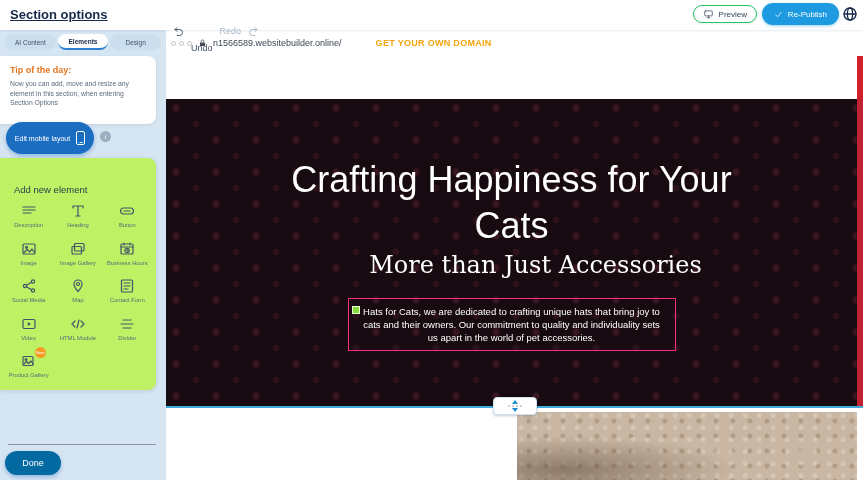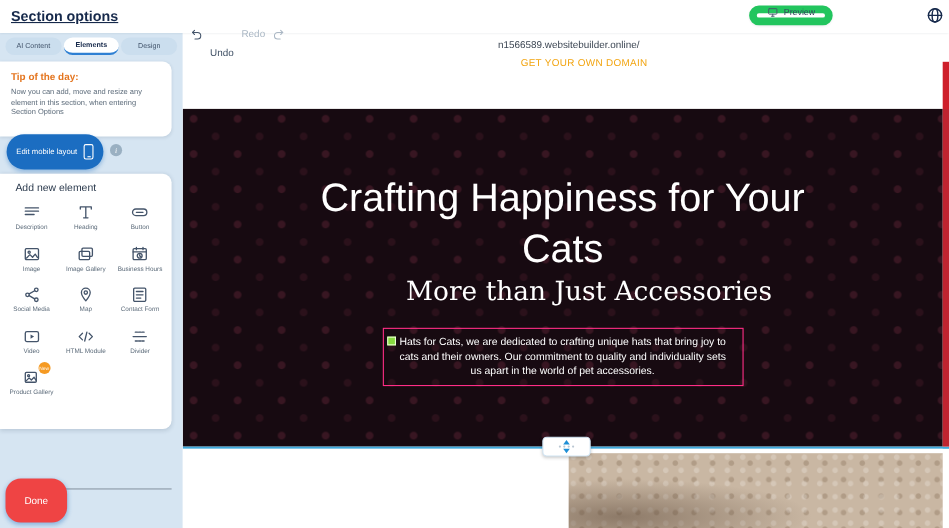--- a/index.html
+++ b/index.html
@@ -7,22 +7,22 @@
   .app { position:relative; width:863px; height:480px; background:#fff; overflow:hidden;
          font-family:"Liberation Sans", sans-serif; }
 
   
   .topbar { position:absolute; top:0; left:0; right:0; height:30px; background:#fff; z-index:30;
             box-shadow:0 1px 2px rgba(20,40,70,.10); }
   .topbar-title { position:absolute; left:10px; top:7px; font-size:13px; font-weight:bold; color:#16294b;text-decoration:underline; }
   .history { position:absolute; left:172px; top:9px; display:flex; align-items:center; gap:7px; font-size:9px; }
   .history .undo-label { color:#3d4e63;margin-top:34px; }
   .history .redo-label { color:#aab7c4; }
-  .btn-preview { position:absolute; right:106px; top:5px; height:18px; padding:0 9px; display:flex; align-items:flex-end; gap:5px;
-                 background:#fff; border:7px solid #22c55e; border-radius:12px; font-size:8px; color:#33475b;
+  .btn-preview { position:absolute; right:106px; top:5px; height:18px; padding:0 9px; display:flex; align-items:center; gap:5px;
+                 background:#fff; border:1px solid #22c55e; border-radius:12px; font-size:8px; color:#33475b;
                  box-shadow:0 1px 2px rgba(20,40,70,.08); cursor:pointer; }
   .btn-republish { position:absolute; right:24px; top:3px; height:22px; padding:0 12px; display:flex; align-items:center; gap:5px;
                    background:#1e9be0; border:none; border-radius:13px; font-size:8px; color:#fff;
                    box-shadow:0 1px 3px rgba(30,155,224,.45); cursor:pointer; }
   .globe { position:absolute; right:5px; top:6px; width:16px; height:16px; cursor:pointer; }
 
   
   .sidebar { position:absolute; top:30px; left:0; width:166px; bottom:0; background:#d6e5f2; z-index:20; }
   .tabs { display:grid; grid-template-columns:1fr 1fr 1fr; gap:2px; margin:4px 5px 0 5px; }
   .tab { height:16px; display:flex; align-items:center; justify-content:center; font-size:6.5px; color:#41536a;
@@ -34,42 +34,42 @@
   .tip-body { font-size:6.8px; color:#5c6b7a; line-height:1.4; }
   .btn-mobile { position:absolute; top:92px; left:6px; width:88px; height:32px; background:#1b6dc1; border:none;
                 border-radius:16px; color:#fff; font-size:7px; display:flex; align-items:center; justify-content:center;
                 gap:6px; box-shadow:0 2px 4px rgba(27,109,193,.4); cursor:pointer; }
   .phone-shape { width:9px; height:14px; border:1px solid #fff; border-radius:2px; position:relative; }
   .phone-shape::after { content:''; position:absolute; left:50%; bottom:1px; transform:translateX(-50%);
                         width:3px; height:1px; background:#fff; }
   .info-dot { position:absolute; top:101px; left:100px; width:11px; height:11px; border-radius:50%;
               background:#9ab0c2; color:#fff; font-size:7px; font-family:"Liberation Serif",serif; font-style:italic;
               display:flex; align-items:center; justify-content:center; cursor:pointer; }
-  .add-card { position:absolute; top:128px; left:0; width:156px; height:232px; background:#ffffff;
-              border-radius:0 8px 8px 0; padding:8px 4px 6px 4px; box-shadow:0 1px 4px rgba(20,40,70,.14); }
+  .add-card { position:absolute; top:128px; left:0; width:156px; height:232px; background:#bef264;
+              border-radius:0 8px 8px 0; padding:26px 4px 6px 4px; box-shadow:0 1px 4px rgba(20,40,70,.14); }
   .add-title { font-size:9.5px; color:#2b3a4d; margin:0 0 8px 10px; }
   .el-grid { display:grid; grid-template-columns:1fr 1fr 1fr; row-gap:11px; }
   .el-item { display:flex; flex-direction:column; align-items:center; gap:3px; cursor:pointer; }
   .el-icon-wrap { position:relative; width:18px; height:16px; display:flex; align-items:center; justify-content:center; }
   .el-icon { width:16px; height:16px; fill:none; stroke:#44546a; stroke-width:1.2; stroke-linecap:round; stroke-linejoin:round; }
   .el-label { font-size:5.8px; color:#5c6b7a; text-align:center; line-height:1.3; max-width:42px; }
   .new-badge { position:absolute; top:-6px; right:-8px; width:11px; height:11px; border-radius:50%;
                background:#f59a23; color:#fff; font-size:4.4px; display:flex; align-items:center; justify-content:center; }
   .sidebar-divider { position:absolute; bottom:35px; left:8px; width:148px; border-top:1px solid #8a97a5; }
-  .btn-done { position:absolute; bottom:5px; left:5px; width:56px; height:40px; background:#ef4444; border:none;
+  .btn-done { position:absolute; bottom:5px; left:5px; width:56px; height:24px; background:#0369a1; border:none;
               border-radius:14px; color:#fff; font-size:9px; display:flex; align-items:center; justify-content:center;
               box-shadow:0 2px 4px rgba(27,109,193,.4); cursor:pointer; }
 
   
-  .browser-bar { position:absolute; top:19px; left:166px; right:0; height:26px; background:#fff;
-                 display:flex; align-items:center; gap:6px; padding-left:5px; z-index:10;flex-direction:column; }
+  .browser-bar { position:absolute; top:30px; left:166px; right:0; height:26px; background:#fff;
+                 display:flex; align-items:center; gap:6px; padding-left:5px; z-index:10; }
   .win-dots { display:flex; gap:3px; }
   .win-dot { width:5px; height:5px; border-radius:50%; border:1px solid #c2c2c2; background:#fff; }
   .addr-url { font-size:9px; color:#3c4653; }
-  .domain-cta { font-size:9px; font-weight:normal; color:#f2a40f; letter-spacing:.3px; cursor:pointer;padding-left:28px; }
+  .domain-cta { font-size:9px; font-weight:bold; color:#f2a40f; letter-spacing:.3px; cursor:pointer;padding-left:28px; }
 
   
   .preview { position:absolute; top:56px; left:166px; right:0; bottom:0; background:#fff; overflow:hidden; }
   .site-header { position:absolute; top:0; left:0; right:0; height:43px; background:#ce1f2a; }
   .site-logo { position:absolute; left:14px; top:13px; color:#fff; font-family:"DejaVu Serif",serif;
                font-variant:small-caps; font-weight:bold; font-size:11px; letter-spacing:.5px; cursor:pointer; }
   .site-nav { position:absolute; right:22px; top:0; height:43px; display:flex; align-items:center; gap:20px;
               color:#fff; font-size:8px; }
   .nav-item { position:relative; height:43px; display:flex; align-items:center; cursor:pointer; }
   .nav-item.active::after { content:''; position:absolute; left:-9px; right:-9px; bottom:6px; height:2px; background:#fff; }
@@ -141,20 +141,26 @@
     </div>
 
     <button class="btn-preview">
       <svg class="ui-icon" width="11" height="10" viewBox="0 0 16 16">
         <rect x="2" y="3" width="12" height="8" rx="1"></rect>
           <path d="M6 14h4M8 11v3"></path>
       </svg>
       <span>Preview</span>
     </button>
 
+    <button class="btn-republish">
+      <svg class="ui-icon white" width="9" height="9" viewBox="0 0 16 16">
+        <path d="M3 8.5l3.5 3.5L13 4"></path>
+      </svg>
+      <span>Re-Publish</span>
+    </button>
 
     <svg class="globe ui-icon navy" viewBox="0 0 16 16">
       <circle cx="8" cy="8" r="6"></circle>
         <ellipse cx="8" cy="8" rx="2.6" ry="6"></ellipse>
         <path d="M2 8h12"></path>
     </svg>
   </div>
 
   <div class="sidebar">
     <div class="tabs">

